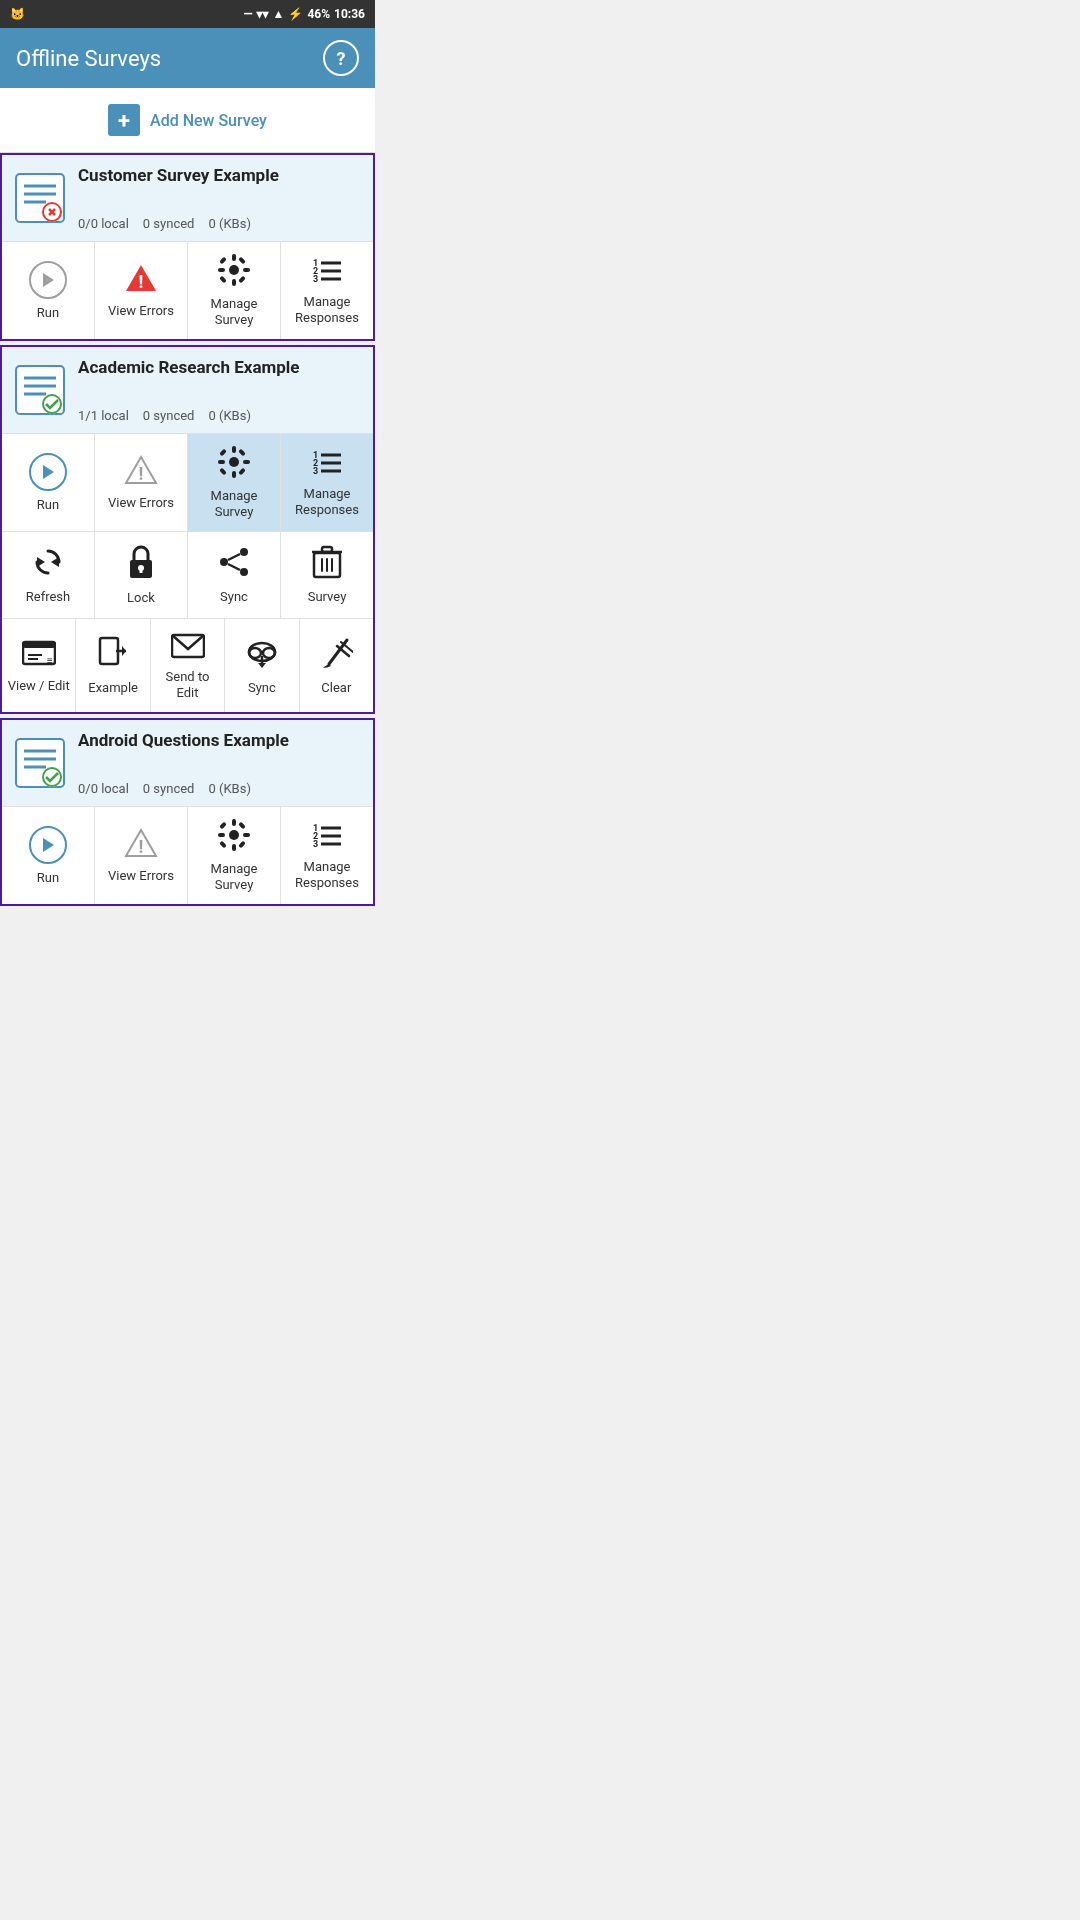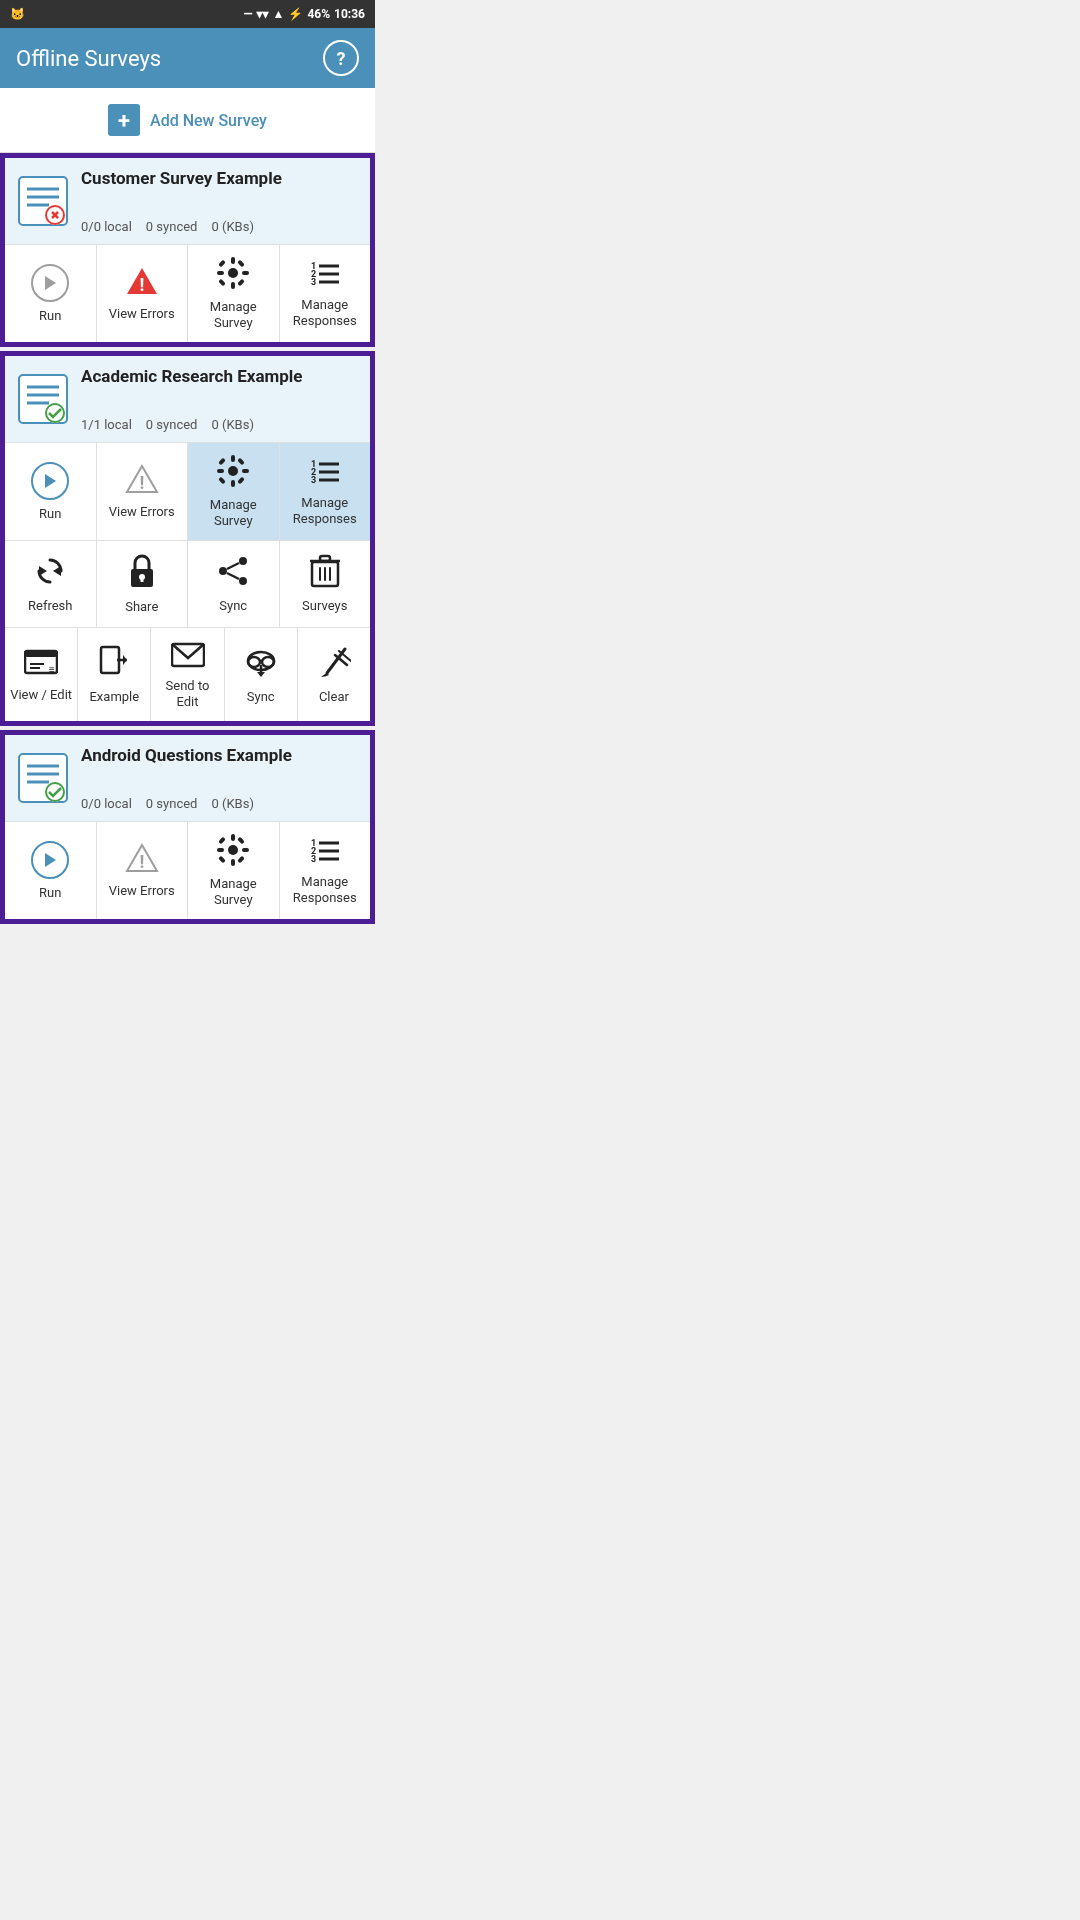--- a/index.html
+++ b/index.html
@@ -79,21 +79,21 @@
     }
     .add-survey-btn span {
       color: #4a90b8;
       font-size: 16px;
       font-weight: 500;
     }
 
     
     .survey-card {
       background: #fca5a5;
-      border: 5px solid #4c1d95;
+      border: 2px solid #4c1d95;
       margin-bottom: 4px;
     }
 
     
     .survey-header {
       background: #e8f3fa;
       display: flex;
       align-items: center;
       padding: 10px 12px;
       gap: 12px;
@@ -374,21 +374,21 @@
     </div>
     <div class="action-btn">
       <div class="icon-wrap">
         <svg width="28" height="36" viewBox="0 0 28 36">
           <rect x="3" y="16" width="22" height="18" rx="2" fill="#222"></rect>
           <path d="M7 16 V10 A7 7 0 0 1 21 10 V16" fill="none" stroke="#222" stroke-width="3"></path>
           <circle cx="14" cy="24" r="3" fill="white"></circle>
           <rect x="12.5" y="24" width="3" height="5" fill="white"></rect>
         </svg>
       </div>
-      <span class="label">Share</span>
+      <span class="label">Lock</span>
     </div>
     <div class="action-btn">
       <div class="icon-wrap">
         <svg width="34" height="34" viewBox="0 0 34 34">
           <circle cx="27" cy="7" r="4" fill="#222"></circle>
           <circle cx="7" cy="17" r="4" fill="#222"></circle>
           <circle cx="27" cy="27" r="4" fill="#222"></circle>
           <line x1="11" y1="15" x2="23" y2="9" stroke="#222" stroke-width="2.5"></line>
           <line x1="11" y1="19" x2="23" y2="25" stroke="#222" stroke-width="2.5"></line>
         </svg>
@@ -399,21 +399,21 @@
       <div class="icon-wrap">
         <svg width="30" height="34" viewBox="0 0 30 34">
           <rect x="2" y="8" width="26" height="24" rx="2" fill="none" stroke="#222" stroke-width="2.5"></rect>
           <line x1="0" y1="7" x2="30" y2="7" stroke="#222" stroke-width="2.5"></line>
           <rect x="10" y="2" width="10" height="5" rx="2" fill="none" stroke="#222" stroke-width="2.5"></rect>
           <line x1="10" y1="14" x2="10" y2="26" stroke="#222" stroke-width="2" stroke-linecap="round"></line>
           <line x1="15" y1="14" x2="15" y2="26" stroke="#222" stroke-width="2" stroke-linecap="round"></line>
           <line x1="20" y1="14" x2="20" y2="26" stroke="#222" stroke-width="2" stroke-linecap="round"></line>
         </svg>
       </div>
-      <span class="label">Surveys</span>
+      <span class="label">Survey</span>
     </div>
   </div>
 
   <div class="action-row" style="border-top: 1px solid #e0e0e0;">
     <div class="action-btn">
       <div class="icon-wrap">
         <svg width="34" height="30" viewBox="0 0 34 30">
           <rect x="1" y="4" width="32" height="22" rx="2" fill="none" stroke="#222" stroke-width="2.5"></rect>
           <rect x="1" y="4" width="32" height="6" rx="2" fill="#222"></rect>
           <line x1="6" y1="17" x2="20" y2="17" stroke="#222" stroke-width="2"></line>

